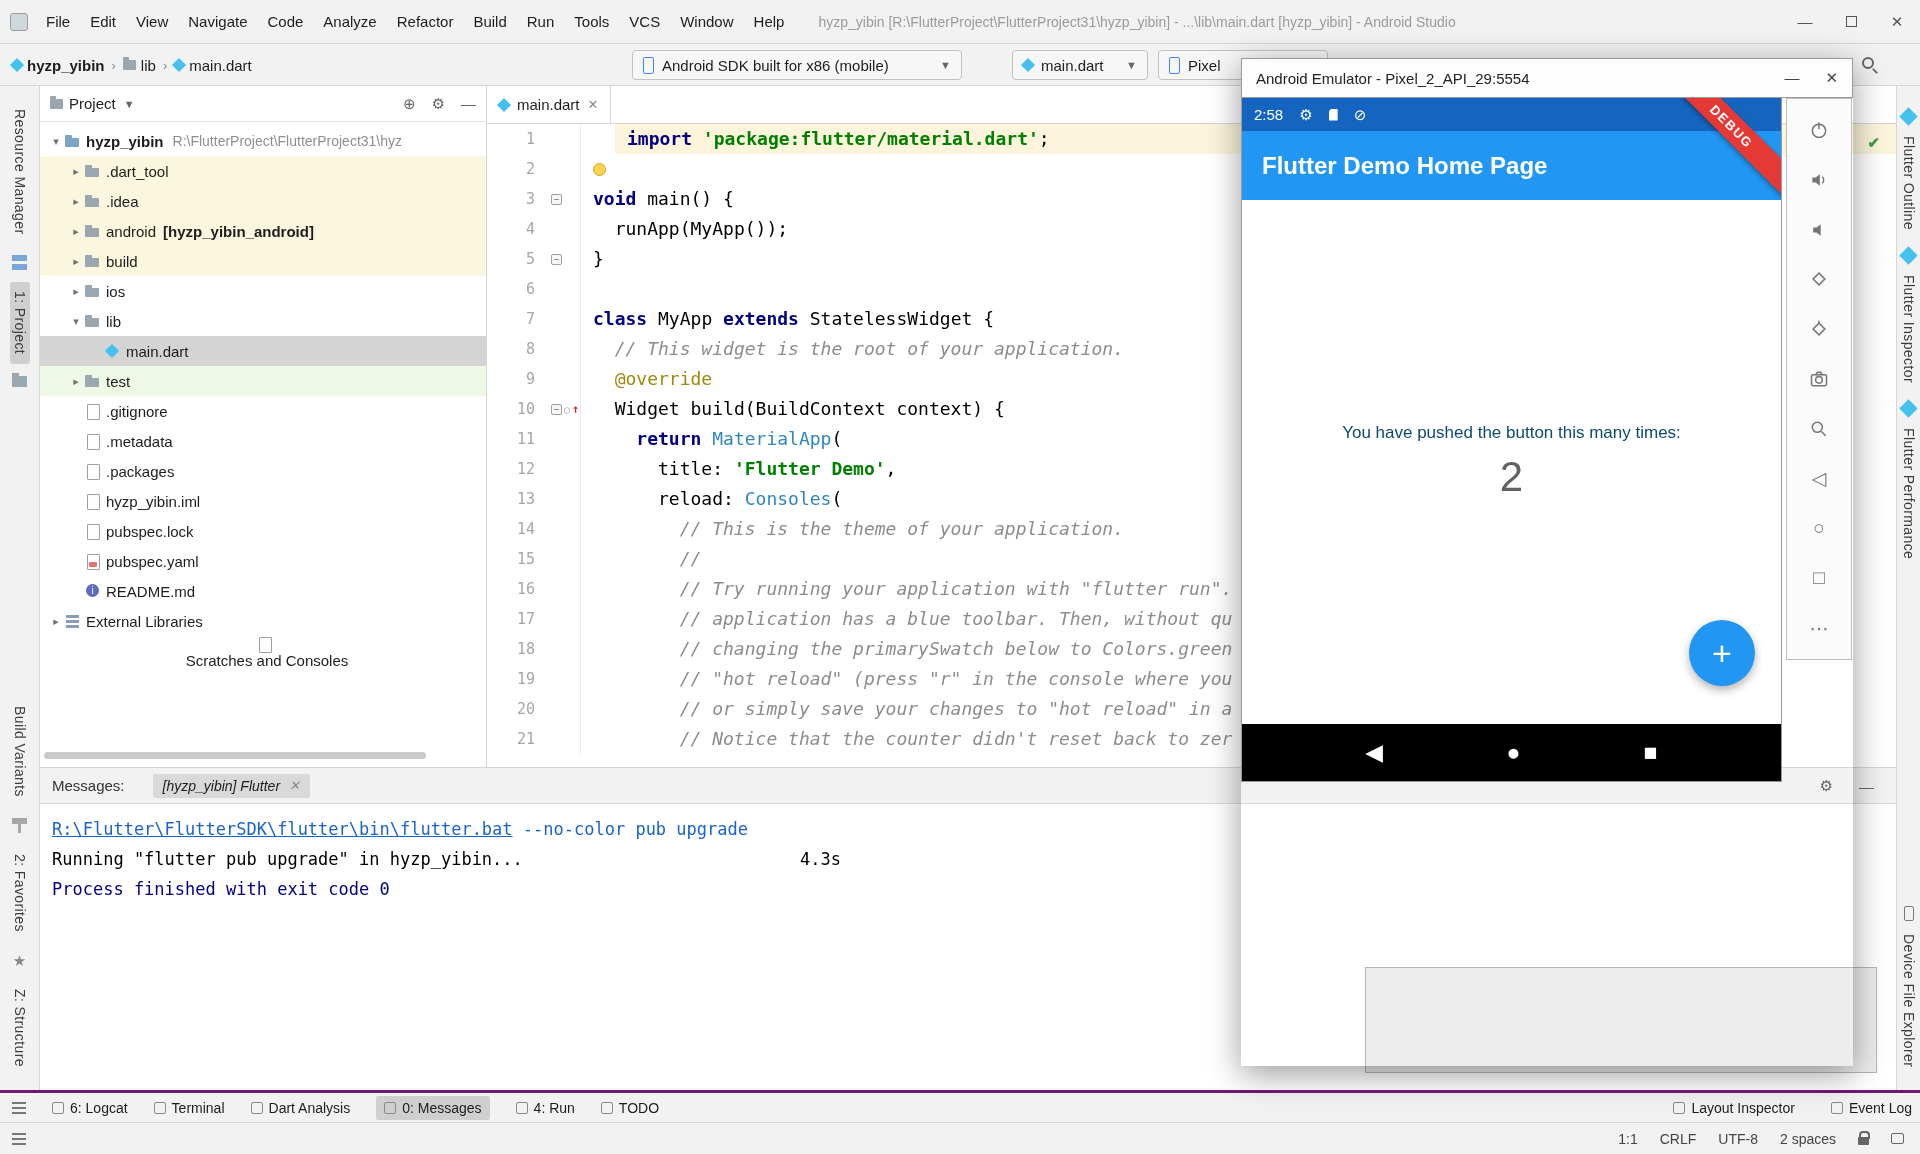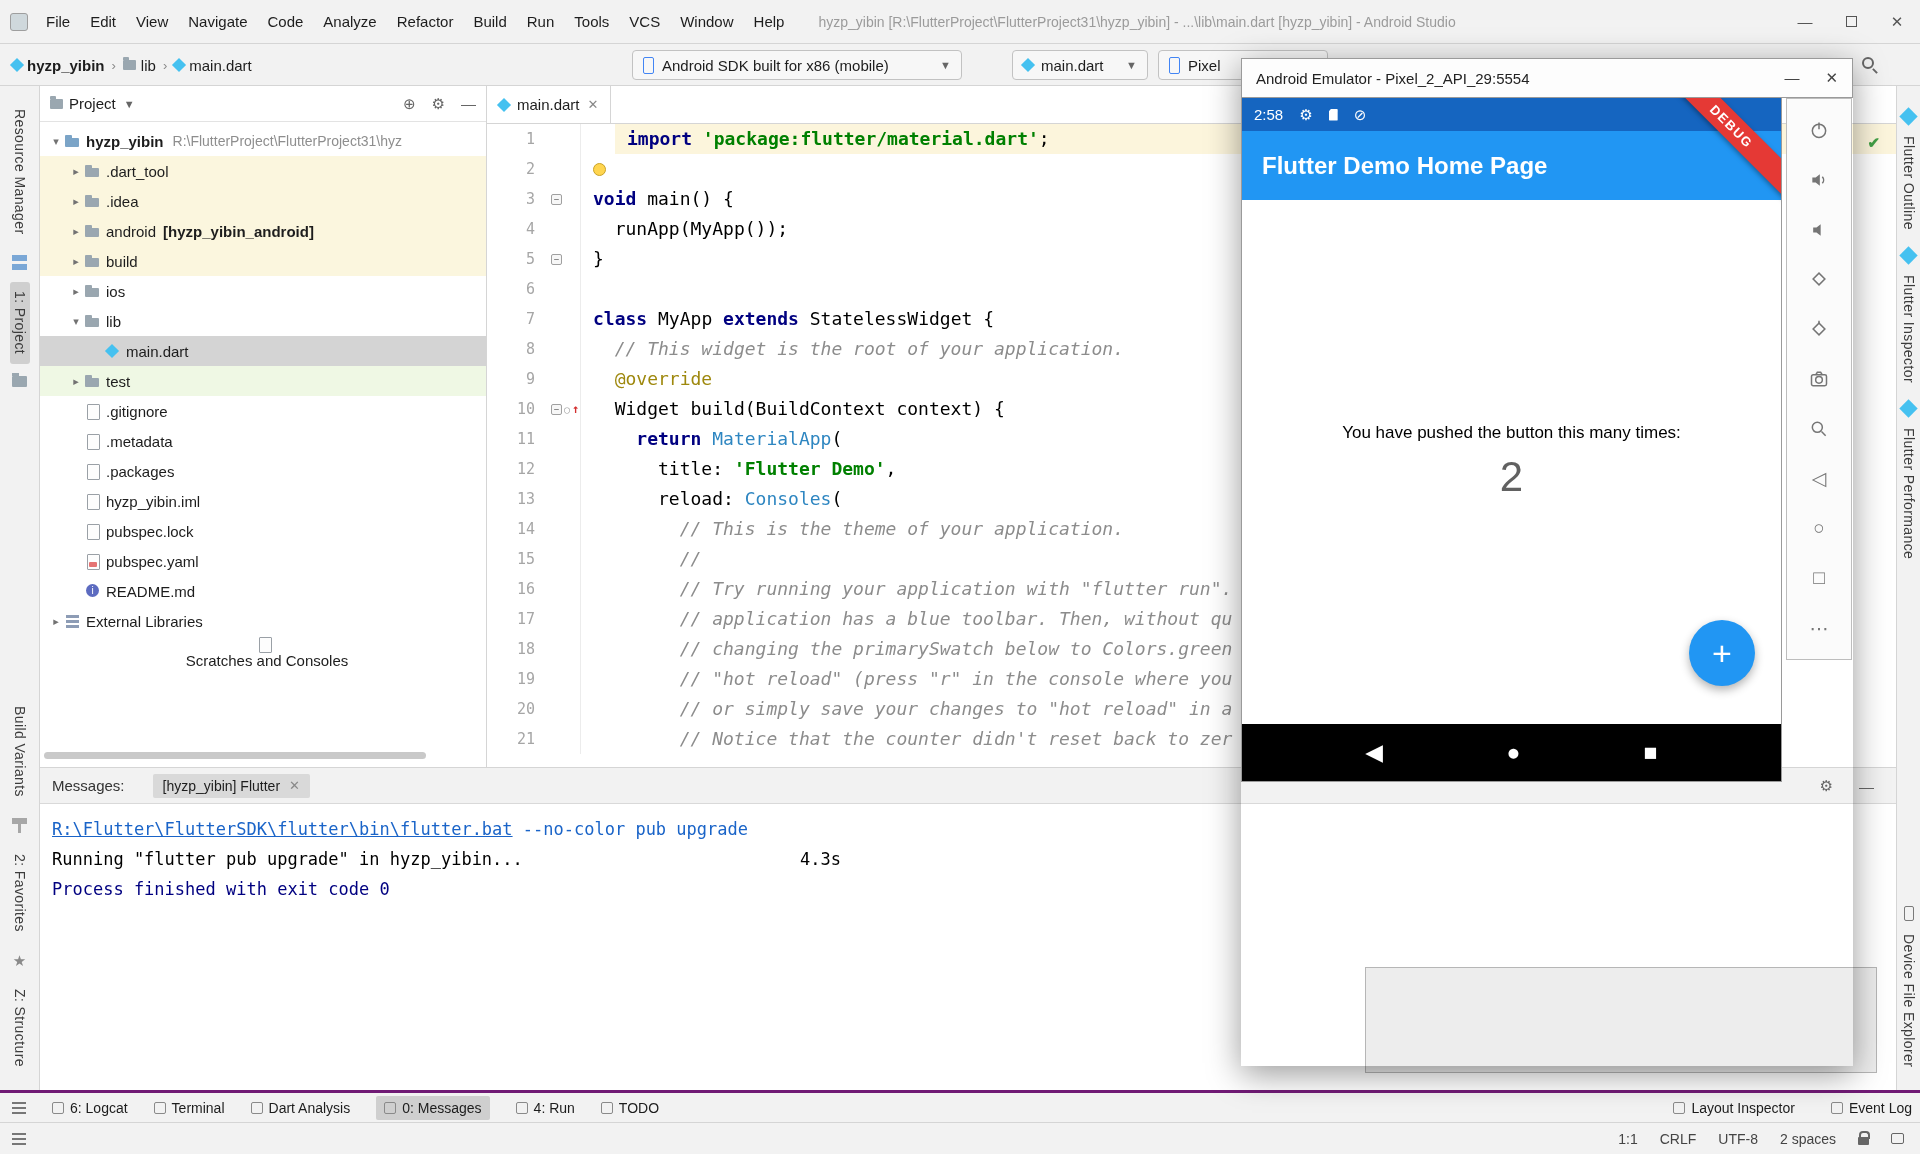--- a/index.html
+++ b/index.html
@@ -96,21 +96,21 @@
   .tok-s { color:#008000; font-weight:bold; }
   .tok-c { color:#8c8c8c; font-style:italic; }
   .tok-a { color:#9e880d; }
   .tok-t { color:#2e86c1; }
   .tok-p { color:#000; }
 
   
   .messages { position:absolute; left:40px; top:767px; width:1856px; height:323px; background:#fff; border-top:1px solid #d5d5d5; }
   .msg-header { position:relative; height:36px; background:#f2f2f2; border-bottom:1px solid #d9d9d9; display:flex; align-items:center; padding:0 12px; }
   .msg-label { color:#333; }
-  .msg-tab { margin-left:28px; background:#d9d9d9; border-radius:2px; padding:4px 10px; display:flex; gap:9px; align-items:center; font-size:14px; }
+  .msg-tab { margin-left:28px; background:#d9d9d9; border-radius:2px; padding:4px 10px; display:flex; gap:9px; align-items:center; font-size:14px;font-style:italic; }
   .msg-hicons { position:absolute; right:22px; top:0; height:36px; display:flex; gap:26px; align-items:center; color:#666; }
   .msg-body { padding:10px 0 0 12px; font-family:"DejaVu Sans Mono", monospace; font-size:17px; line-height:30px; }
   .msg-cmd { color:#1a64c8; }
   .msg-cmd .lnk { text-decoration:underline; cursor:pointer; }
   .msg-run { position:relative; color:#000; }
   .msg-time { position:absolute; left:748px; top:0; }
   .msg-exit { color:#000080; }
 
   
   .twbar { position:absolute; left:0; top:1090px; width:1920px; height:32px; background:#f2f2f2; border-top:3px solid #701a75; display:flex; align-items:center; gap:26px; padding:0 8px 0 12px; font-size:14px; z-index:3; }
@@ -131,21 +131,21 @@
   
   .emu-window { position:absolute; left:1241px; top:58px; width:612px; height:1008px; z-index:20; box-shadow:0 8px 32px rgba(0,0,0,.4); background:transparent; }
   .emu-title { position:absolute; left:0; top:0; right:0; height:40px; background:#fdfdfd; border:1px solid #9a9a9a; display:flex; align-items:center; padding:0 14px; font-size:15px; color:#222; }
   .emu-ctrl { margin-left:auto; display:flex; gap:26px; color:#444; font-size:15px; }
   .phone { position:absolute; left:0; top:40px; width:541px; height:684px; background:#fff; border:1px solid #9a9a9a; border-top:none; overflow:hidden; }
   .p-status { position:absolute; left:0; top:0; right:0; height:33px; display:flex; align-items:center; gap:16px; padding:0 12px; color:#fff; font-size:15px; }
   .i-sd { width:9px; height:12px; background:#fff; border-radius:1px; clip-path:polygon(30% 0,100% 0,100% 100%,0 100%,0 25%); display:inline-block; }
   .p-appbar { position:absolute; left:0; top:33px; right:0; height:69px; display:flex; align-items:center; padding-left:20px; color:#fff; font-size:24px; font-weight:600; }
   .debug-banner { position:absolute; top:16px; right:-48px; width:195px; transform:rotate(45deg); color:#fff; text-align:center; font-size:13px; font-weight:bold; letter-spacing:1.5px; padding:5px 0; box-shadow:0 2px 5px rgba(0,0,0,.35); z-index:5; }
   .p-body { position:absolute; left:0; top:102px; right:0; bottom:57px; display:flex; flex-direction:column; align-items:center; justify-content:center; gap:10px; }
-  .body-line { font-size:17px; color:#000000; }
+  .body-line { font-size:17px; color:#0c4a6e; }
   .counter { font-size:42px; color:#616161; }
   .fab { position:absolute; right:26px; bottom:95px; width:66px; height:66px; border-radius:50%; color:#fff; font-size:34px; display:flex; align-items:center; justify-content:center; box-shadow:0 4px 10px rgba(0,0,0,.3); }
   .p-nav { position:absolute; left:0; bottom:0; right:0; height:57px; background:#000; display:flex; align-items:center; justify-content:space-evenly; color:#fff; font-size:23px; }
   .emu-toolbar { position:absolute; left:545px; top:40px; width:66px; height:562px; background:#fbfbfb; border:1px solid #bdbdbd; display:flex; flex-direction:column; padding:6px 0; }
   .etb-item { flex:1; display:flex; align-items:center; justify-content:center; color:#757575; font-size:19px; }
   .esvg { stroke:#757575; fill:none; stroke-width:1.8; }
   .esvg .f { fill:#757575; stroke:none; }
 </style>
 </head>
 <body>

